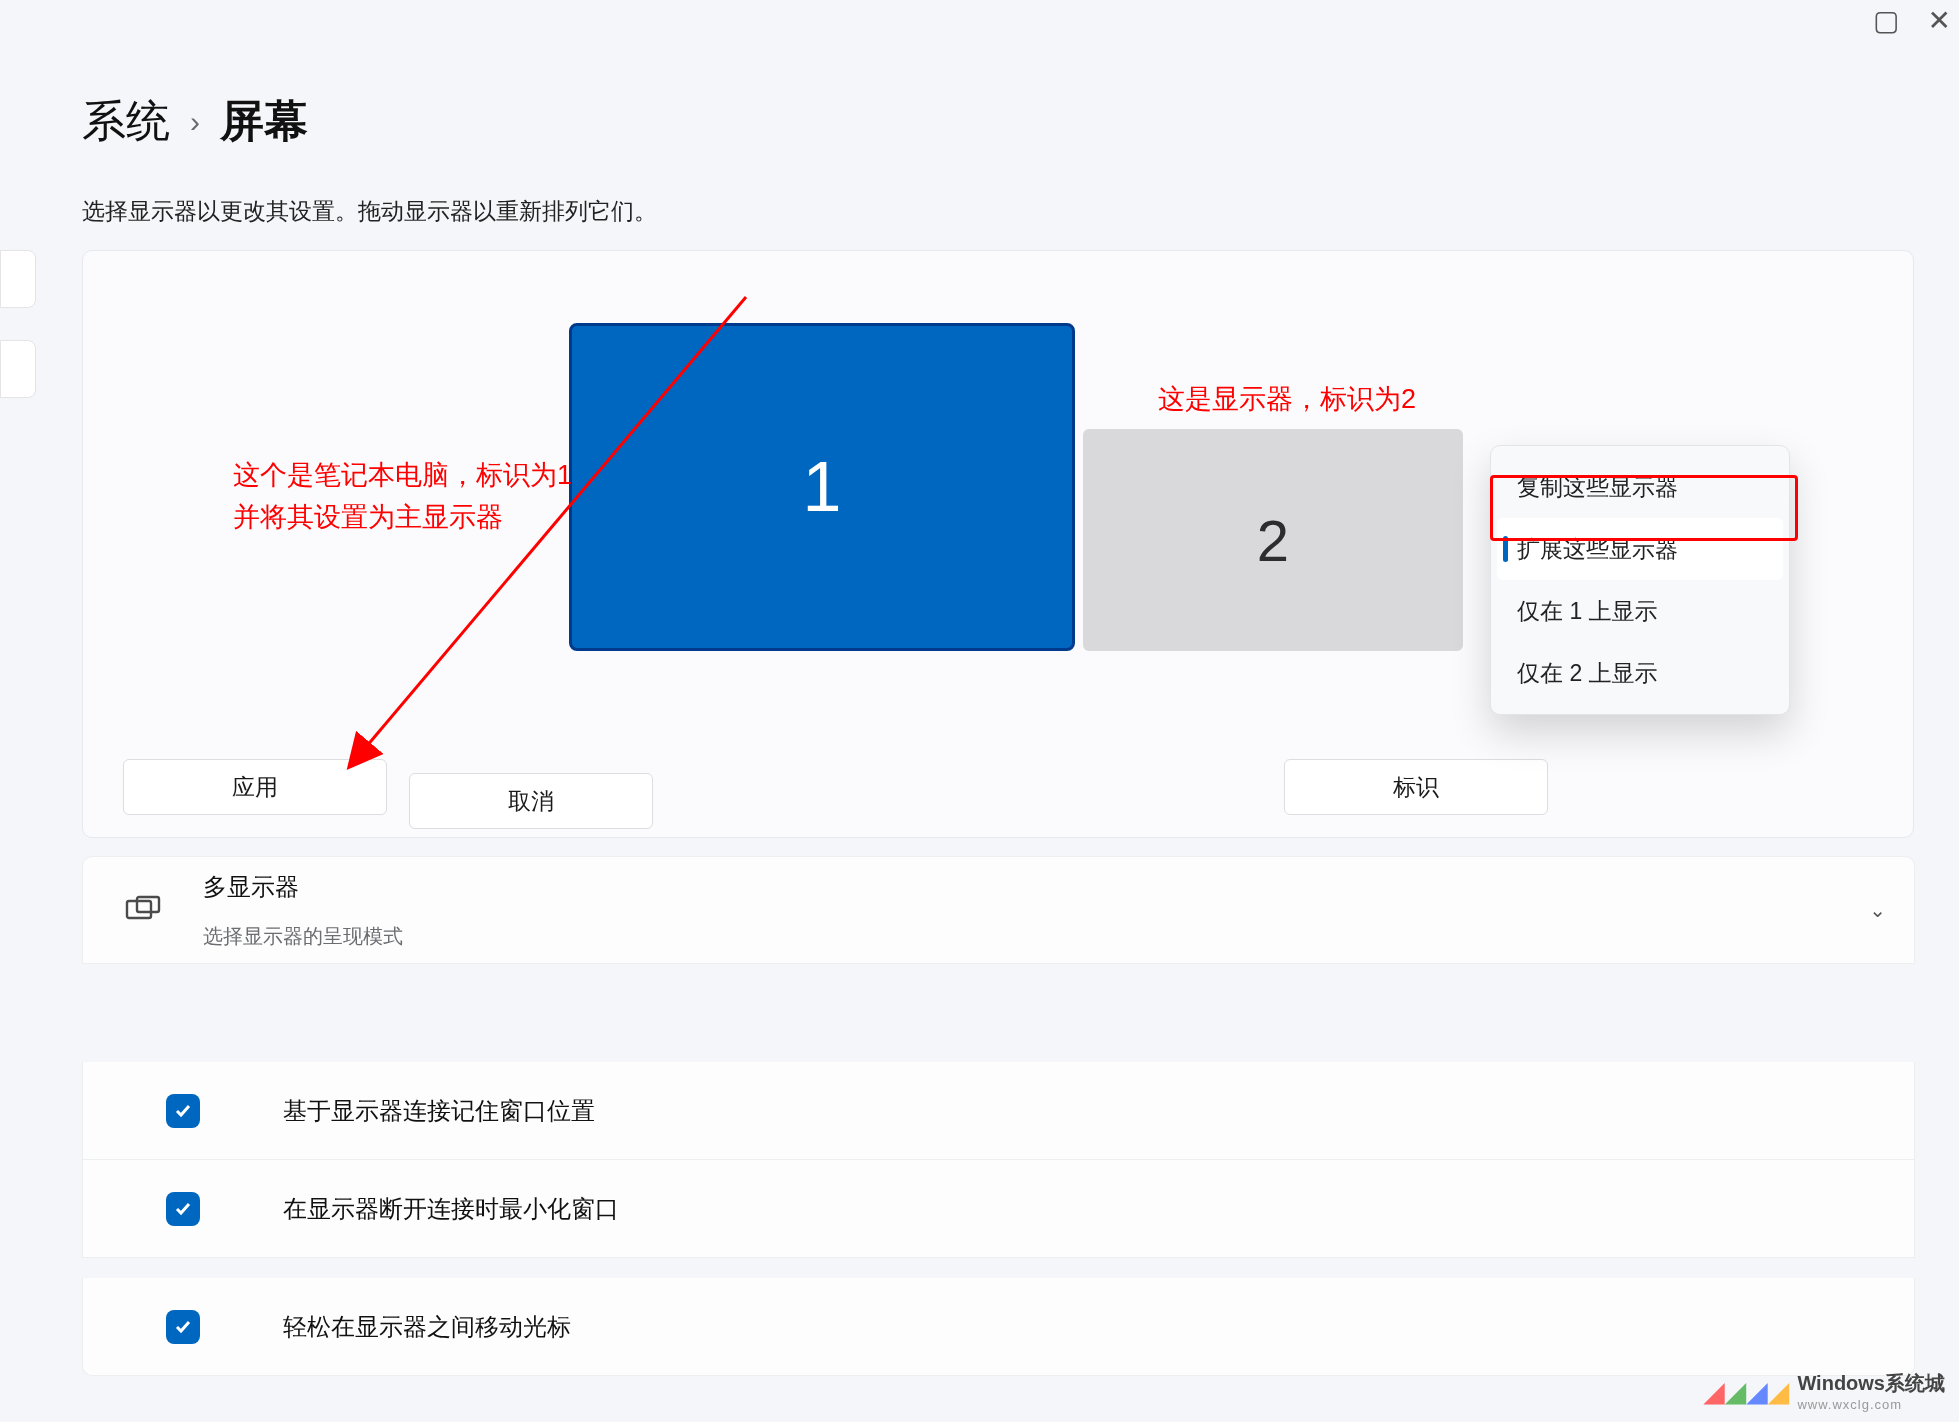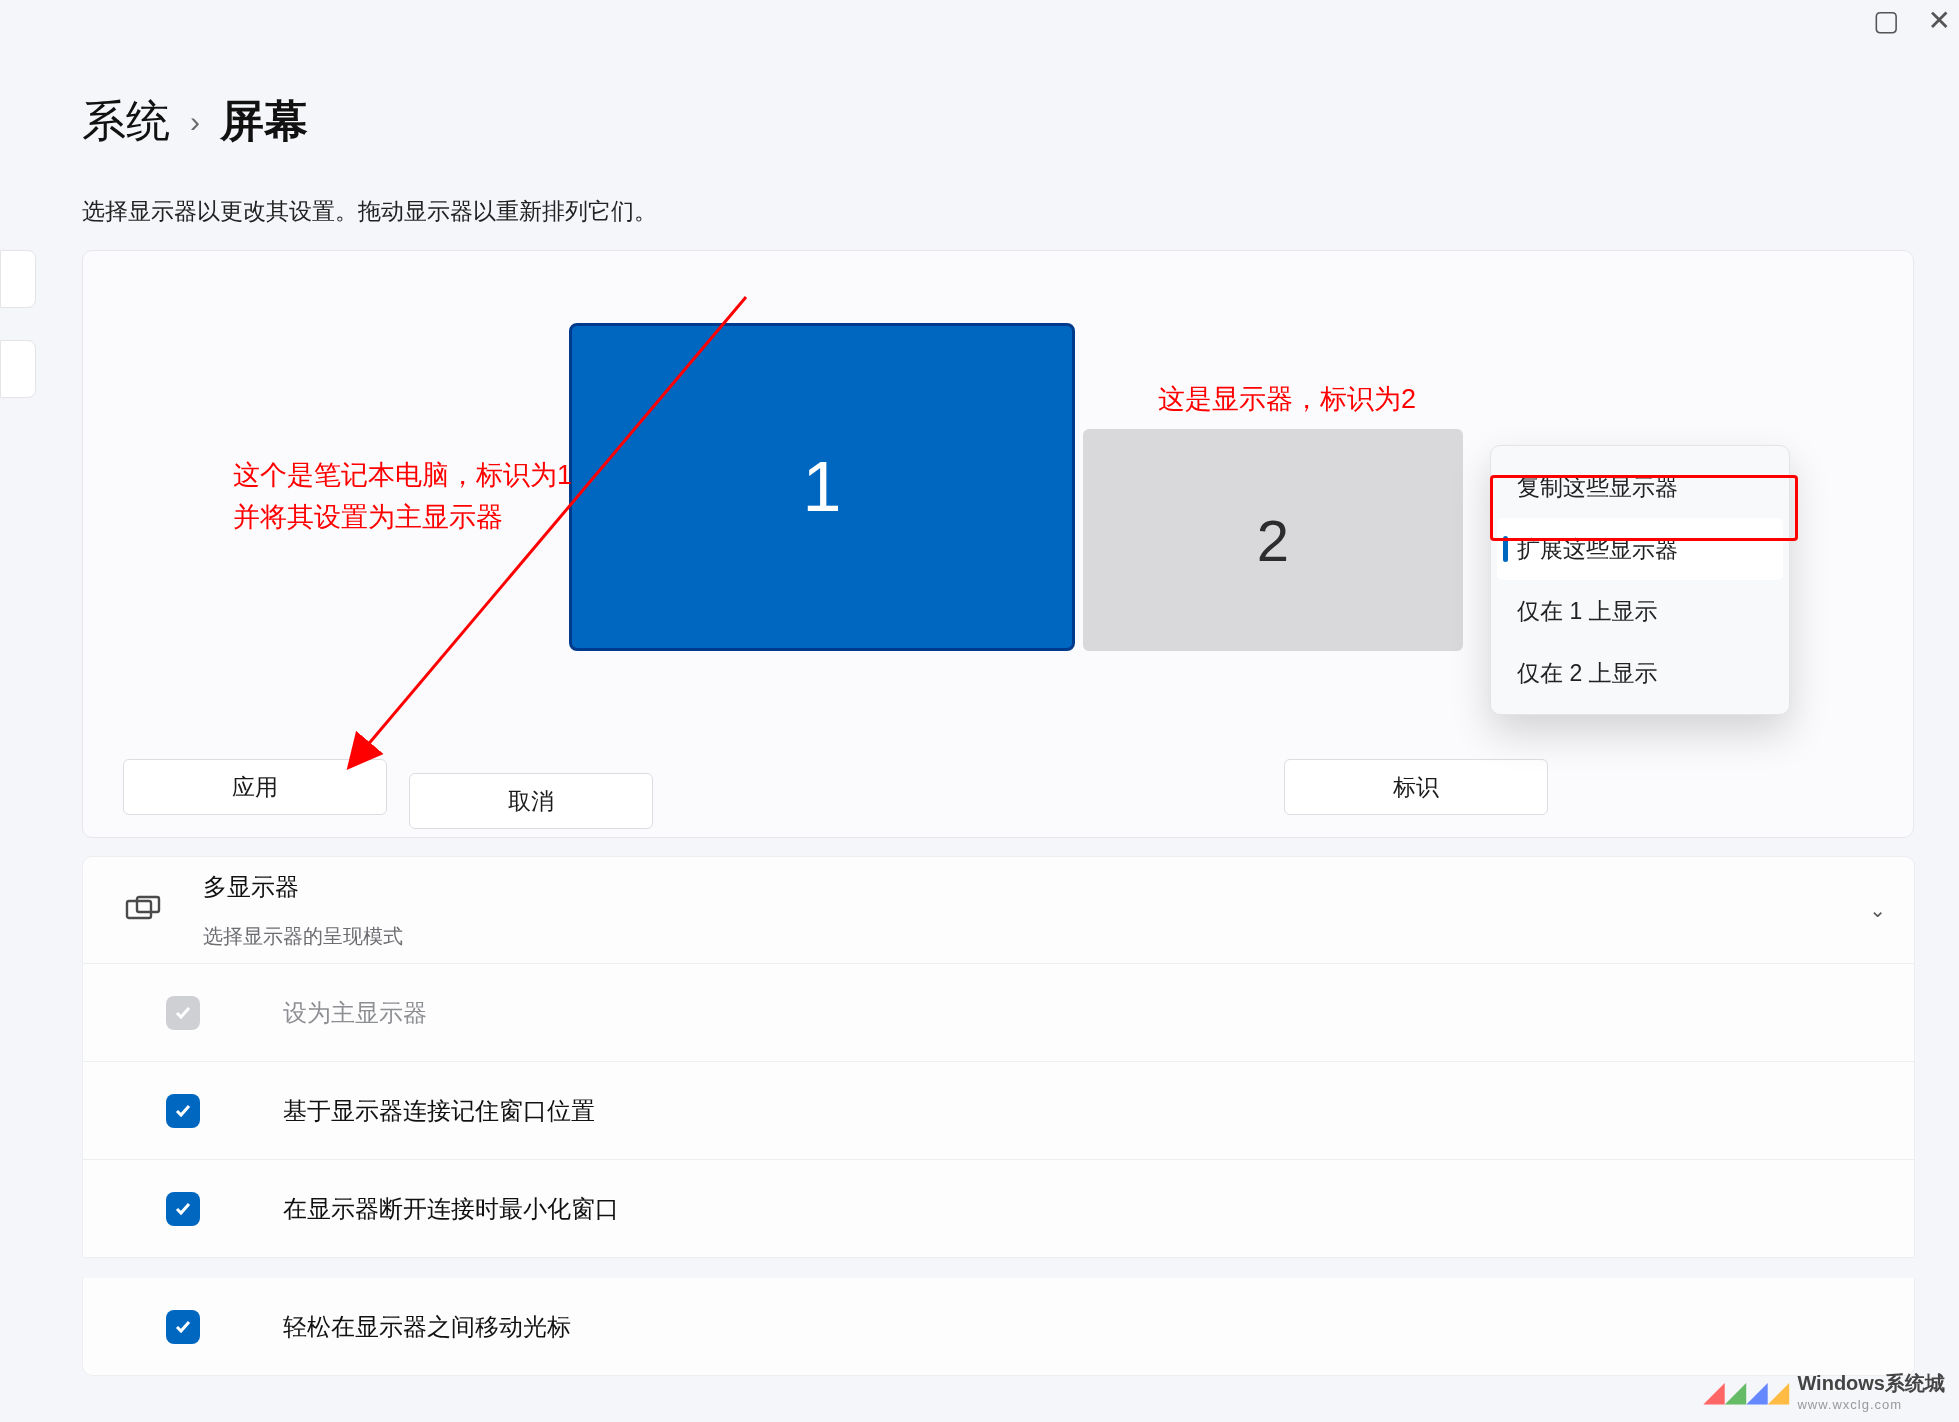--- a/index.html
+++ b/index.html
@@ -150,30 +150,20 @@
         <rect x="12" y="2" width="22" height="15" rx="2"></rect>
       </svg>
     </div>
     <div class="text-wrap">
       <div class="primary">多显示器</div>
       <div class="secondary">选择显示器的呈现模式</div>
     </div>
     <div class="chevron">⌄</div>
   </div>
 
-  <div class="mrow r1">
-    <div class="chk-indent">
-      <div class="chk-disabled">
-        <svg width="20" height="20" viewBox="0 0 20 20" fill="none" stroke-width="3">
-            <path d="M4 10 L8 14 L16 5"></path>
-          </svg>
-      </div>
-    </div>
-    <div class="text-disabled">设为主显示器</div>
-  </div>
 
   <div class="mrow r3">
     <div class="chk-indent">
       <div class="chk-on">
         <svg width="20" height="20" viewBox="0 0 20 20" fill="none" stroke-width="3">
             <path d="M4 10 L8 14 L16 5"></path>
           </svg>
       </div>
     </div>
     <div class="text-single">在显示器断开连接时最小化窗口</div>

